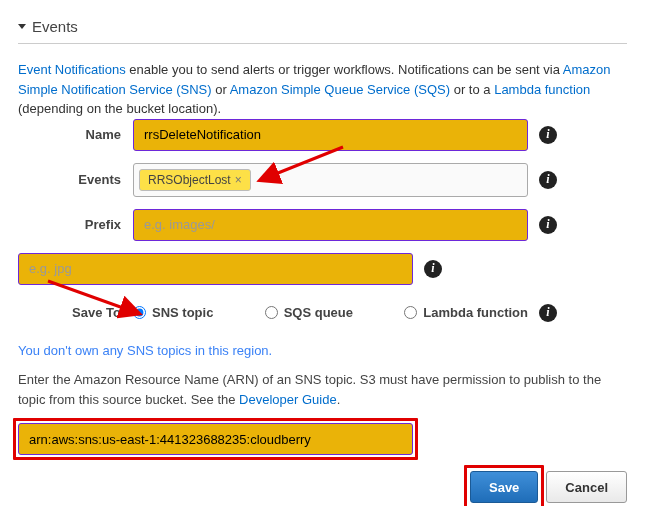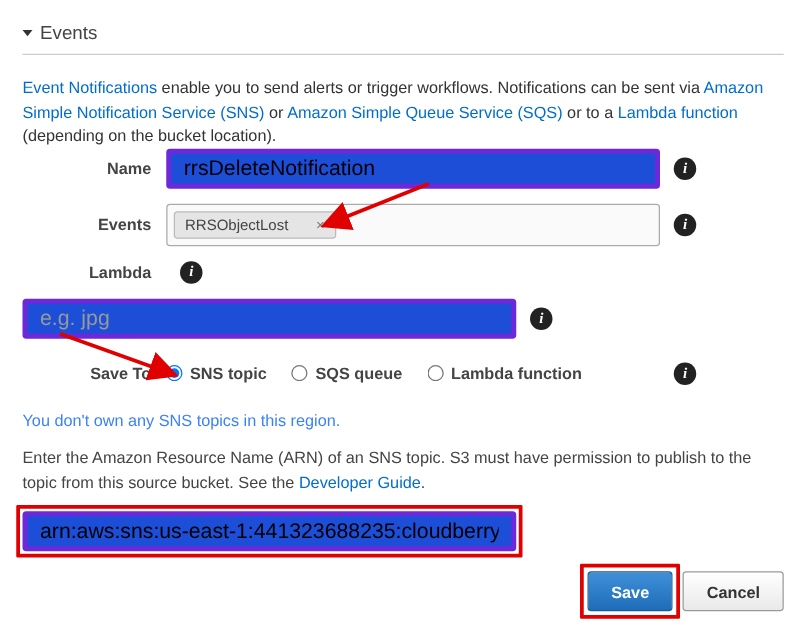--- a/index.html
+++ b/index.html
@@ -48,67 +48,68 @@
     }
     .form-row .info-col {
       flex: 0 0 40px;
       display: flex;
       justify-content: center;
     }
     input[type="text"] {
       width: 100%;
       height: 32px;
       padding: 6px 10px;
-      border: 4px solid #6d28d9;
-      border-radius: 3px;
-      font-size: 17px;
-      background: #1d4ed8;
+      border: 1px solid #6d28d9;
+      border-radius: 3px;
+      font-size: 13px;
+      background: #eab308;
     }
     input[type="text"]::placeholder { color: #999; }
     .tag-input {
       width: 100%;
       min-height: 34px;
       border: 1px solid #aaa;
       border-radius: 3px;
       background: #fafafa;
       padding: 3px 5px;
       display: flex;
       align-items: center;
     }
     .chip {
-      background: #e5e5e5;
+      background: #fde047;
       border: 1px solid #bbb;
       border-radius: 3px;
       padding: 3px 8px;
       font-size: 12px;
       color: #444;
       display: inline-flex;
       align-items: center;
-      gap: 22px;
+      gap: 4px;
     }
     .chip-x { color: #777; font-size: 12px; cursor: pointer; }
     .info-icon {
       width: 18px; height: 18px;
       border-radius: 50%;
       background: #222;
       color: #fff;
       display: inline-flex;
       align-items: center;
       justify-content: center;
       font-family: Georgia, serif;
       font-style: italic;
       font-weight: bold;
       font-size: 12px;
       cursor: pointer;
     }
     .radio-row .control {
       display: flex;
-      gap: 20px;
+      gap: 40px;
       align-items: center;
       height: 32px;
+      justify-content: space-between;
     }
     .radio-row label {
       display: inline-flex;
       align-items: center;
       gap: 6px;
       font-weight: bold;
       color: #444;
       cursor: pointer;
       font-size: 13px;
     }
@@ -188,21 +189,24 @@
         </defs>
       <line x1="210" y1="-16" x2="140" y2="12" stroke="#e00000" stroke-width="3" marker-end="url(#ah1)"></line>
     </svg>
   </div>
   <div class="info-col">
       <span class="info-icon">i</span>
     </div>
 </div>
 
 <div class="form-row">
-  <div class="label">Lambda</div>
+  <div class="label">Prefix</div>
+  <div class="control">
+    <input type="text" placeholder="e.g. images/" style="">
+  </div>
   <div class="info-col">
       <span class="info-icon">i</span>
     </div>
 </div>
 
 <div class="form-row">
   <div class="control">
     <input type="text" placeholder="e.g. jpg" style="">
   </div>
   <div class="info-col">

